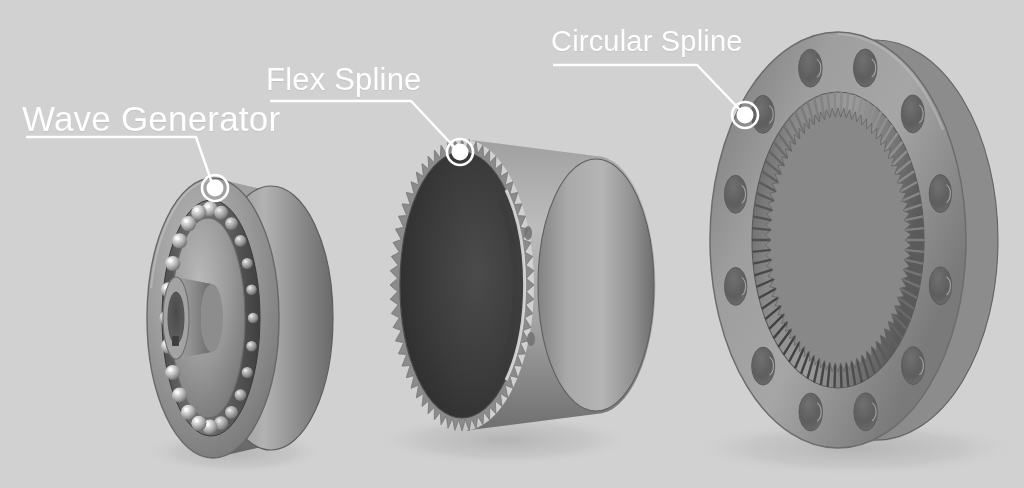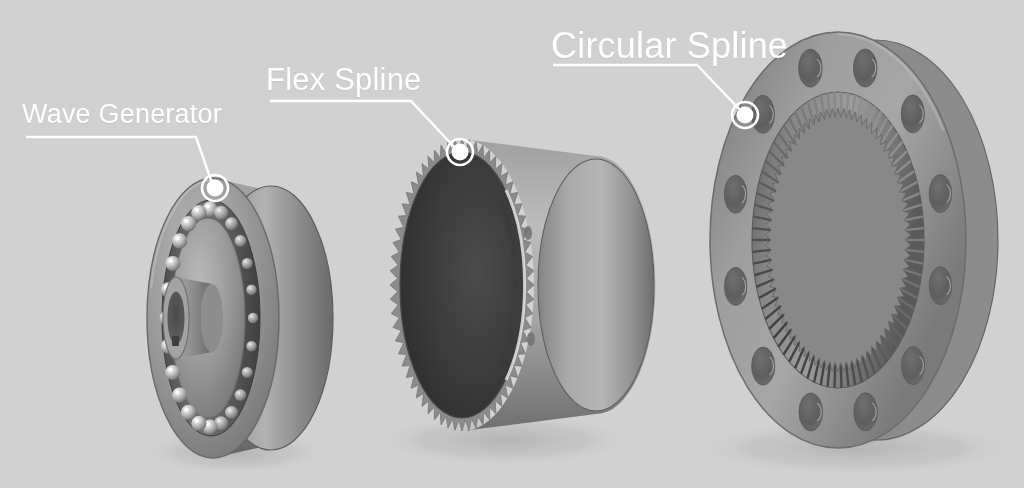--- a/index.html
+++ b/index.html
@@ -479,15 +479,15 @@
         <path d="M270,101 L411,101 L457,150" stroke="#ffffff" stroke-width="2.4" fill="none"></path>
         <circle cx="460" cy="152" r="13" fill="none" stroke="#ffffff" stroke-width="2.6"></circle>
         <circle cx="460" cy="152" r="8.5" fill="#ffffff"></circle>
         <path d="M553,65 L697,65 L743,113" stroke="#ffffff" stroke-width="2.4" fill="none"></path>
         <circle cx="745" cy="115" r="13" fill="none" stroke="#ffffff" stroke-width="2.6"></circle>
         <circle cx="745" cy="115" r="8.5" fill="#ffffff"></circle>
       </g>
 </svg>
 </div>
 
-<div class="cap" style="left:22px;top:99px;font-size:27px;">Wave Generator</div>
+<div class="cap" style="left:22px;top:99px;font-size:35px;">Wave Generator</div>
 <div class="cap" style="left:266px;top:62px;font-size:31px;">Flex Spline</div>
-<div class="cap" style="left:551px;top:25px;font-size:36px;">Circular Spline</div>
+<div class="cap" style="left:551px;top:25px;font-size:29px;">Circular Spline</div>
 
 </body></html>

